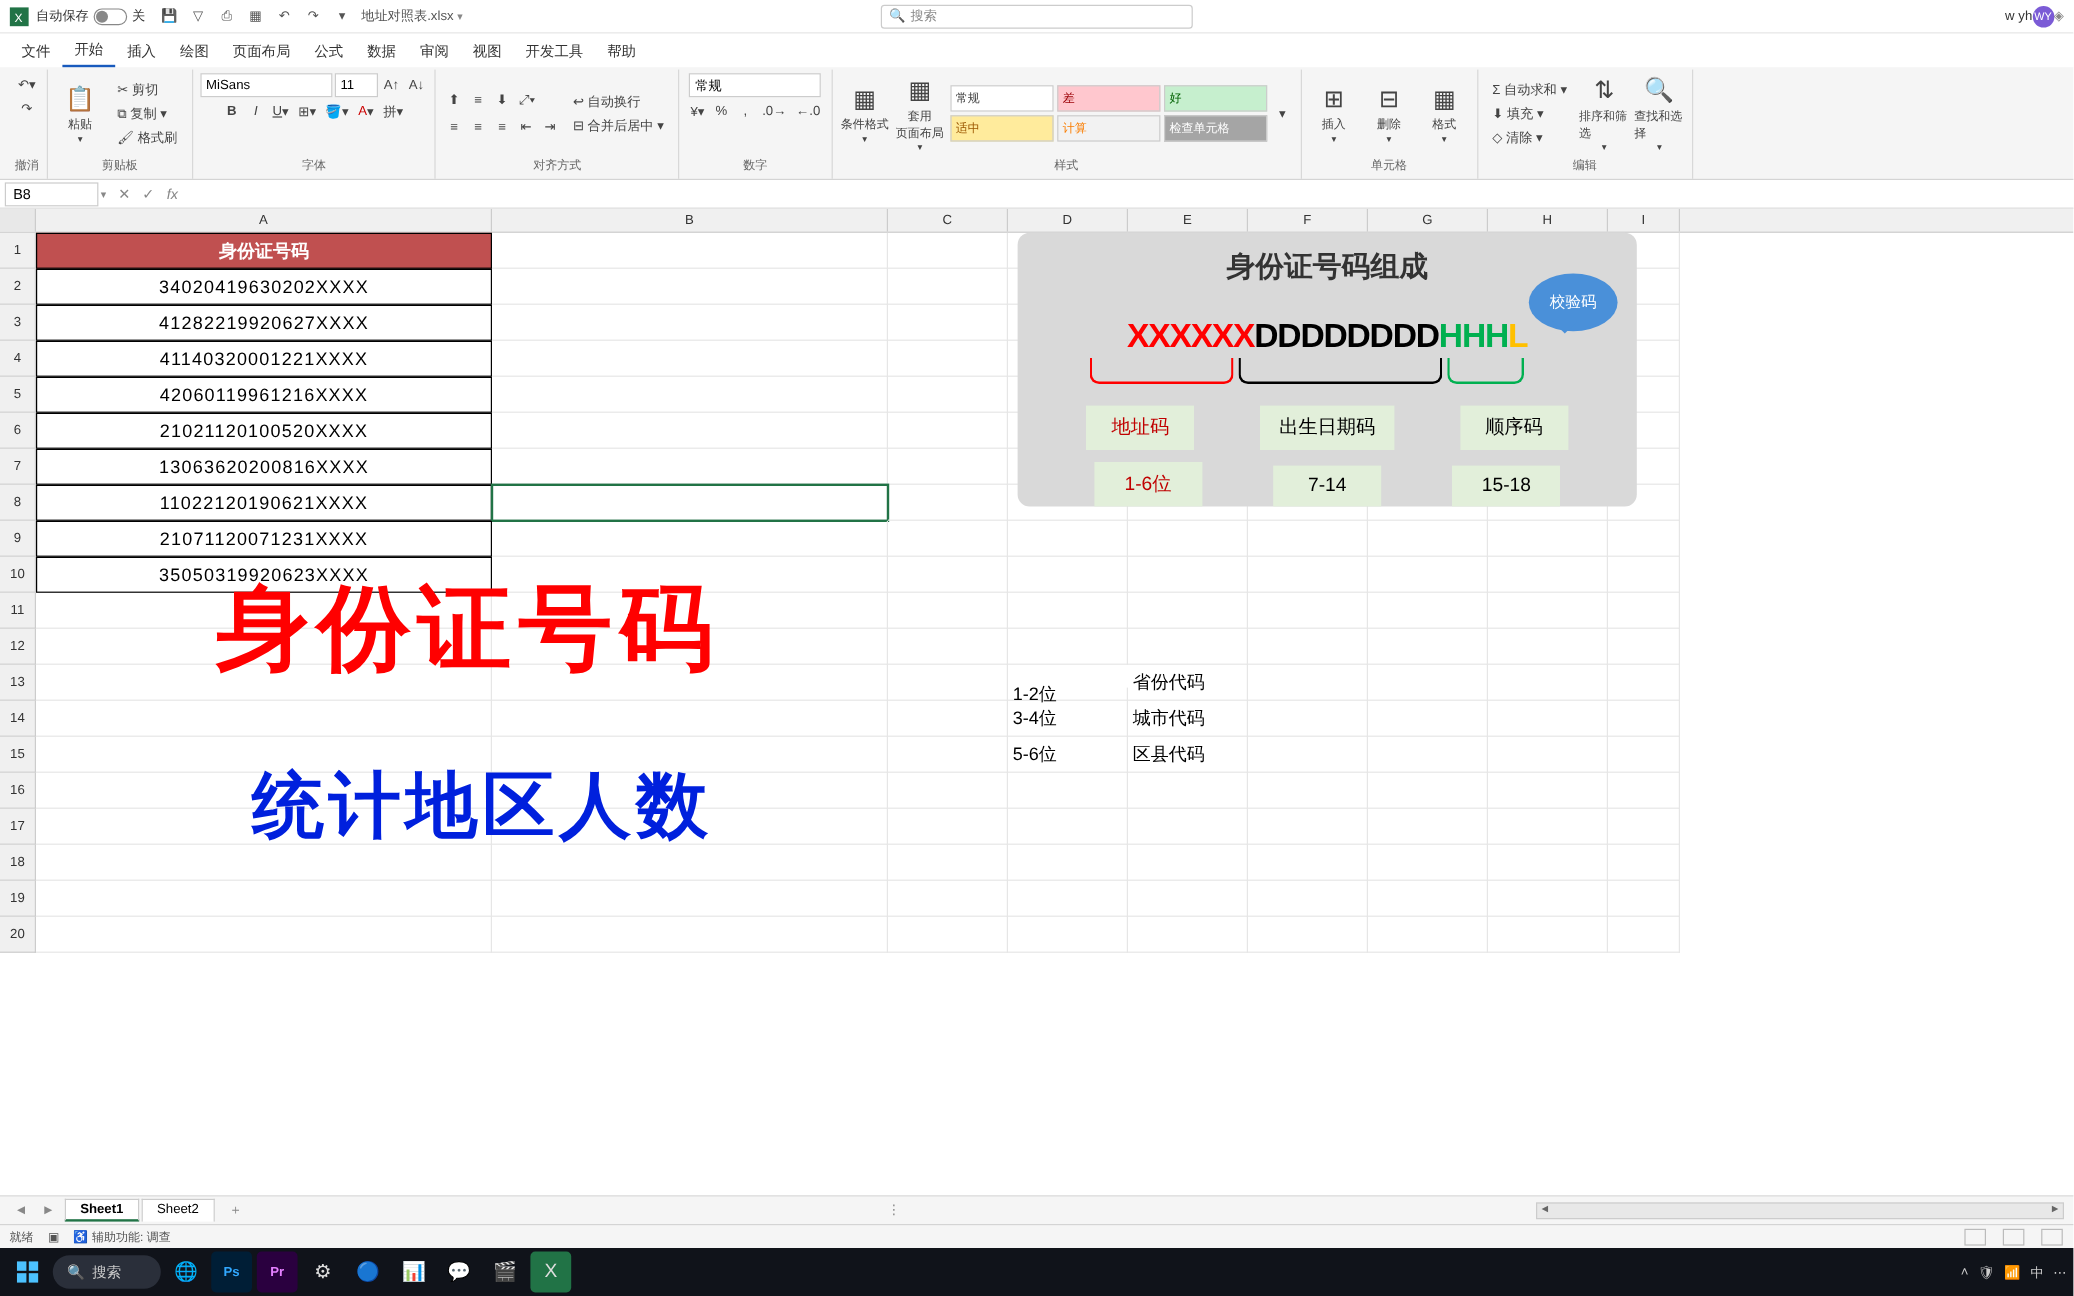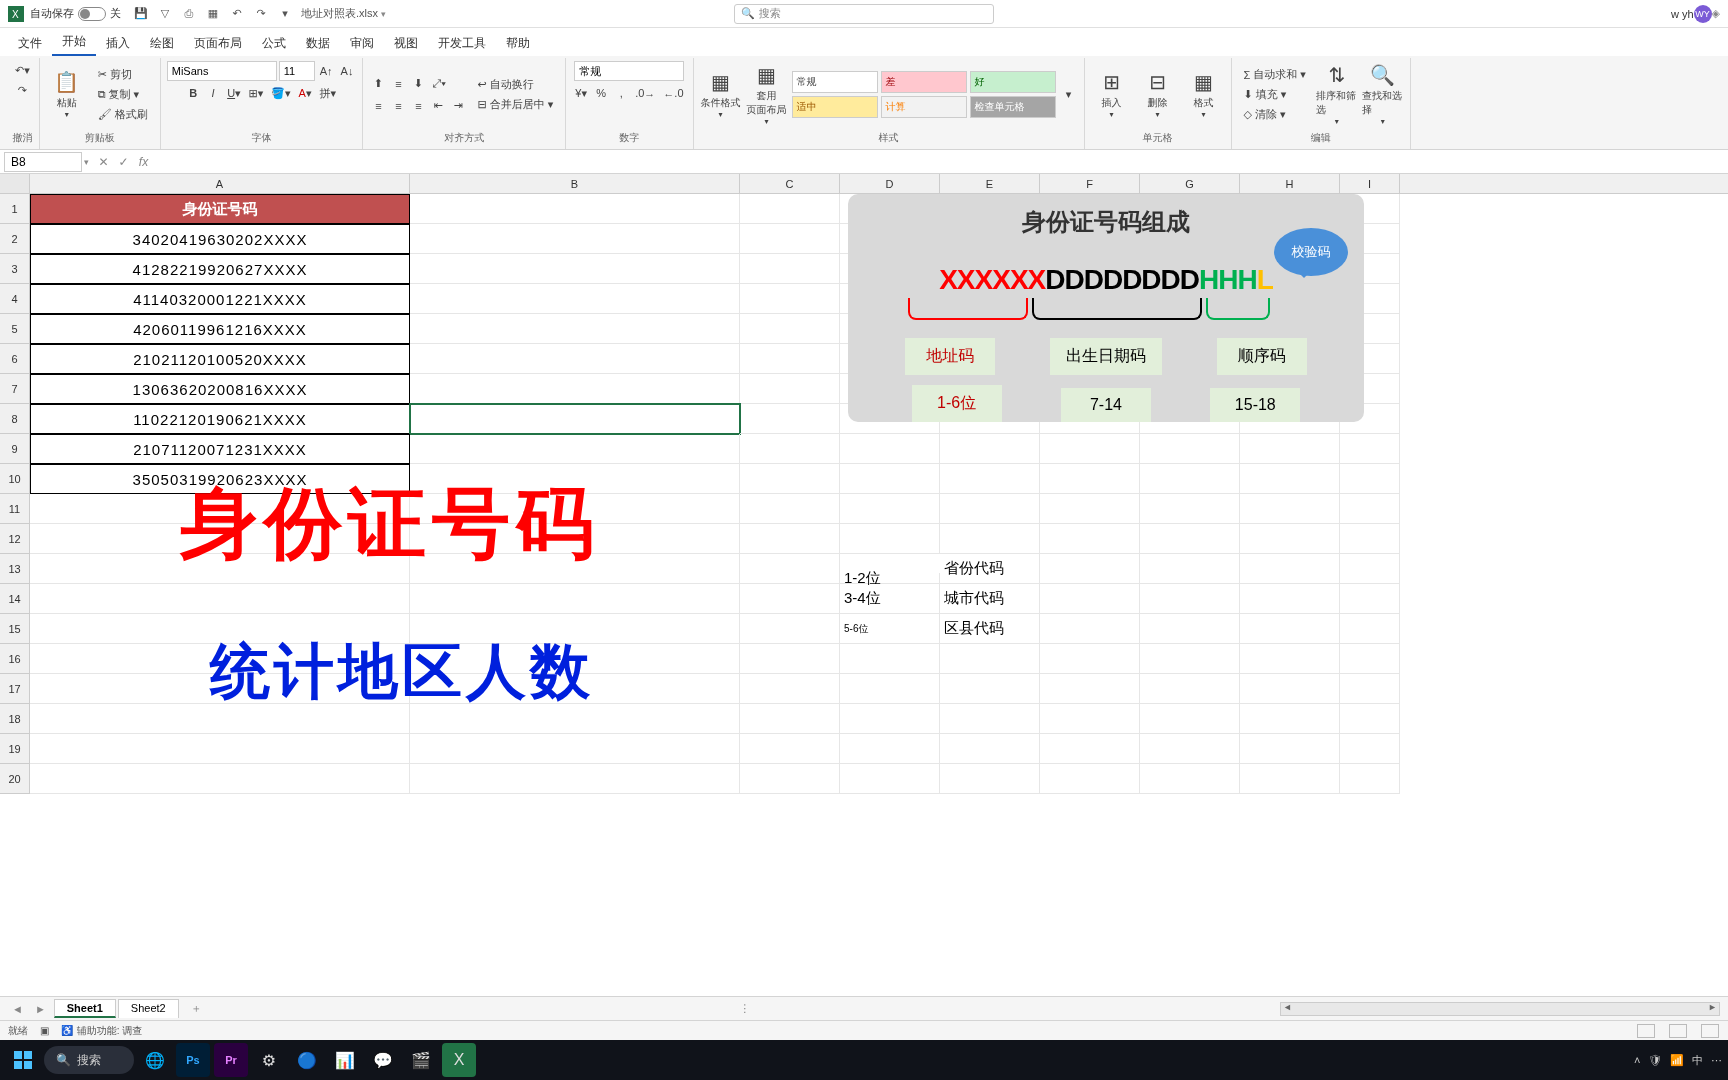--- a/index.html
+++ b/index.html
@@ -518,21 +518,21 @@
         <div class="cell cF"></div>
         <div class="cell cG"></div>
         <div class="cell cH"></div>
         <div class="cell cI"></div>
       </div>
       <div class="row">
         <div class="rh">15</div>
         <div class="cell cA"></div>
         <div class="cell cB"></div>
         <div class="cell cC"></div>
-        <div class="cell cD" style="font-size: 10px;">5-6位</div>
+        <div class="cell cD" style="font-size: 15px;">5-6位</div>
         <div class="cell cE" style="font-size: 15px;">区县代码</div>
         <div class="cell cF"></div>
         <div class="cell cG"></div>
         <div class="cell cH"></div>
         <div class="cell cI"></div>
       </div>
       <div class="row">
         <div class="rh">16</div>
         <div class="cell cA"></div>
         <div class="cell cB"></div>

